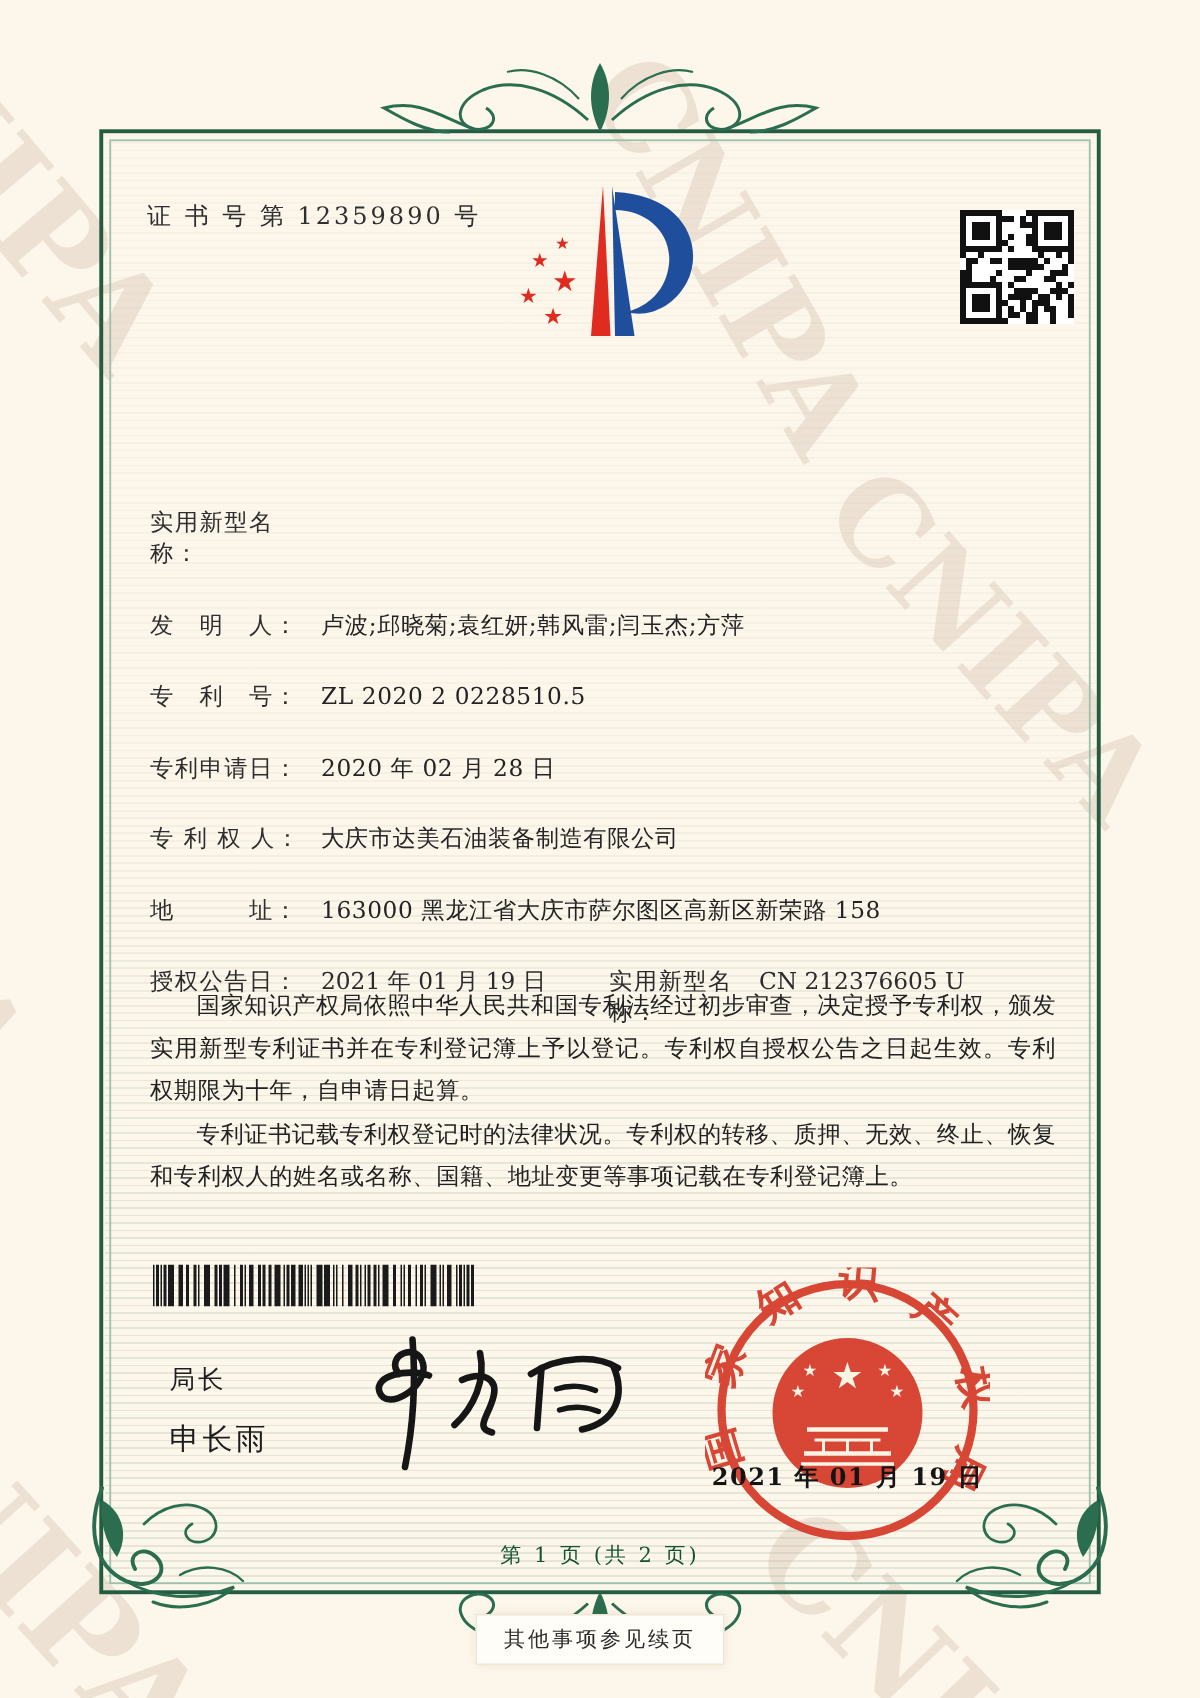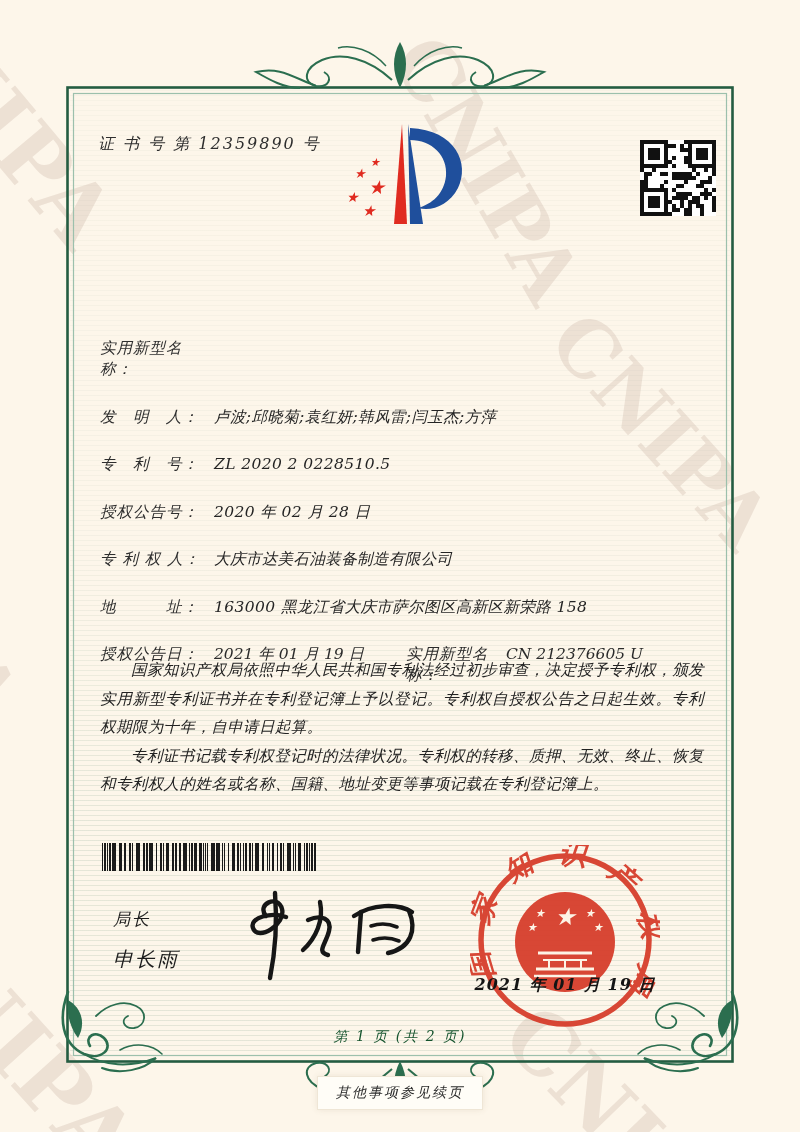--- a/index.html
+++ b/index.html
@@ -16,21 +16,21 @@
     background:repeating-linear-gradient(to bottom,
       rgba(104,146,118,0.18) 0 1px, rgba(0,0,0,0) 1px 5px);
     -webkit-mask-image:linear-gradient(to bottom,rgba(0,0,0,.22) 0%,rgba(0,0,0,.30) 45%,rgba(0,0,0,.85) 72%,rgba(0,0,0,.9) 100%);
     mask-image:linear-gradient(to bottom,rgba(0,0,0,.22) 0%,rgba(0,0,0,.30) 45%,rgba(0,0,0,.85) 72%,rgba(0,0,0,.9) 100%);
   }
   .wm{
     position:absolute;font-family:"DejaVu Serif","Liberation Serif",serif;
     font-weight:bold;color:#c9b2a4;opacity:.30;white-space:nowrap;
     transform-origin:left top;user-select:none;
   }
-  .content{position:absolute;left:0;top:0;width:800px;height:1108px;font-style:italic;}
+  .content{position:absolute;left:0;top:0;width:800px;height:1108px;}
   .cert-no{position:absolute;left:98px;top:134px;font-size:16px;letter-spacing:2px;color:#2e2e2e;}
   .title{
     position:absolute;left:0;top:243px;width:800px;text-align:center;
     font-size:36px;font-weight:700;letter-spacing:9px;color:#141414;
   }
   .rows{position:absolute;left:100px;top:338px;width:606px;}
   .row{display:flex;margin-bottom:26.5px;line-height:21px;font-size:15.5px;}
   .row .lab{flex:0 0 114px;color:#2e2e2e;letter-spacing:1px;}
   .row .val{flex:1;color:#242424;letter-spacing:.4px;}
   .grant{display:flex;line-height:21px;font-size:15.5px;}
@@ -230,21 +230,21 @@
     </div>
     <div class="row">
       <span class="lab">发　明　人：</span>
       <span class="val">卢波;邱晓菊;袁红妍;韩风雷;闫玉杰;方萍</span>
     </div>
     <div class="row">
       <span class="lab">专　利　号：</span>
       <span class="val">ZL 2020 2 0228510.5</span>
     </div>
     <div class="row">
-      <span class="lab">授权公告号：</span>
+      <span class="lab">专利申请日：</span>
       <span class="val">2020 年 02 月 28 日</span>
     </div>
     <div class="row">
       <span class="lab">专 利 权 人：</span>
       <span class="val">大庆市达美石油装备制造有限公司</span>
     </div>
     <div class="row">
       <span class="lab">地　　　址：</span>
       <span class="val">163000 黑龙江省大庆市萨尔图区高新区新荣路 158</span>
     </div>

